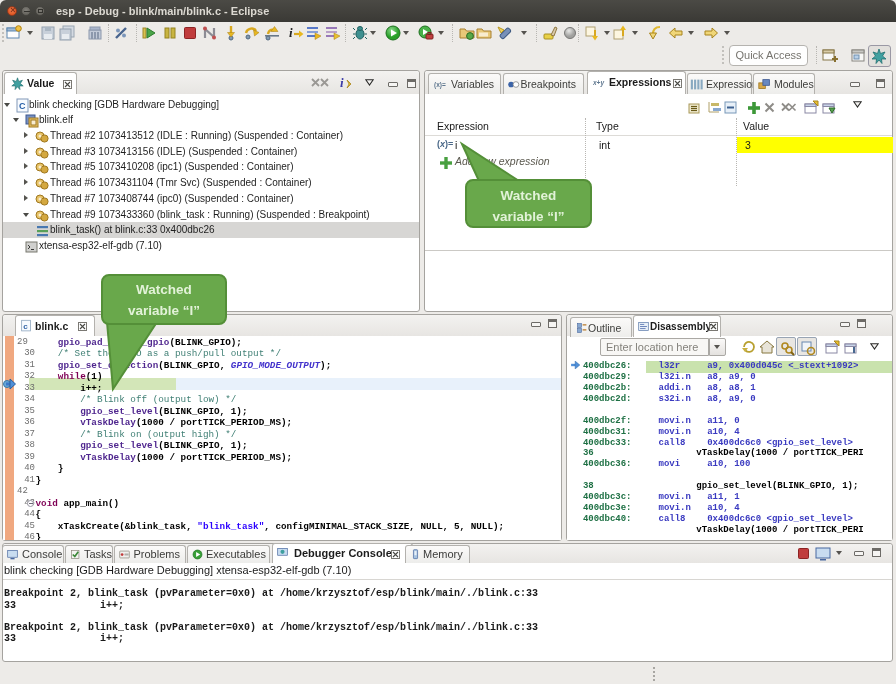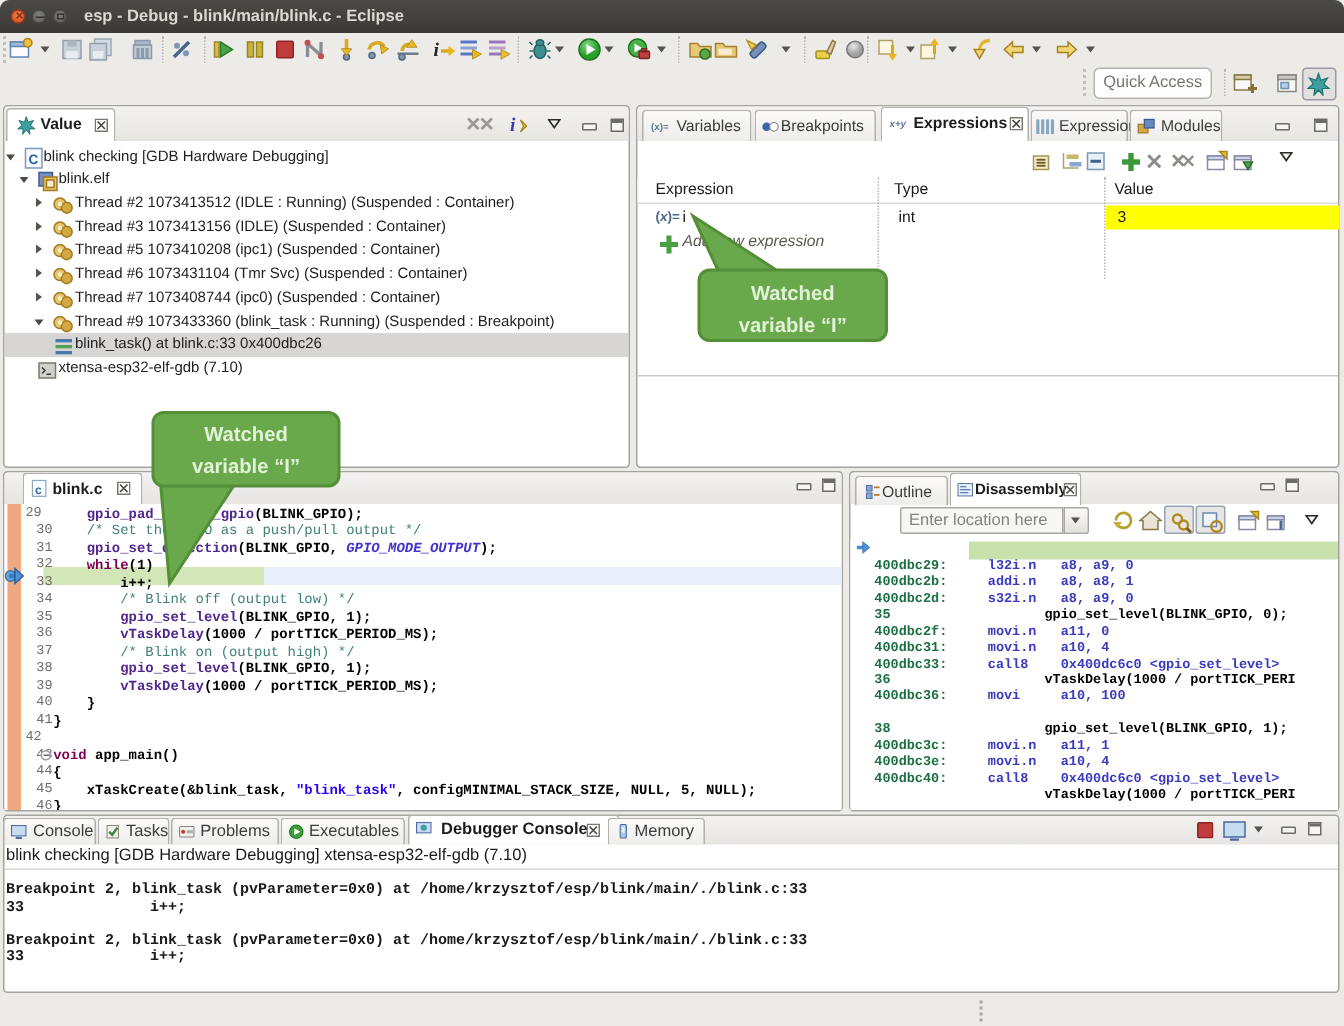--- a/index.html
+++ b/index.html
@@ -618,24 +618,24 @@
     </svg>
   </div>
 <div class="abs" style="left:567px;top:359px;width:325px;height:181px;background:#fff;overflow:hidden;">
 <div class="abs" style="left:79px;top:2px;width:246px;height:11.5px;background:#c9e2ad;"></div>
 <div class="abs" style="left:4px;top:1.5px;">
       <svg width="9" height="8" viewBox="0 0 11 10">
         <rect x="0" y="3.5" width="6" height="3" fill="#5090d8"></rect>
         <polygon points="5,0 11,5 5,10" fill="#5090d8" stroke="#2860a0" stroke-width="0.5"></polygon>
       </svg>
     </div>
+<div class="abs mono" style="left:10.5px;top:2.0px;height:10.93px;line-height:10.93px;font-size:9px;font-weight:bold;"><span style="color:#1e7044;"> 400dbc26:</span><span style="color:#3a3ac0;">     l32r     a9, 0x400d045c &lt;_stext+1092&gt;</span></div>
 <div class="abs mono" style="left:10.5px;top:12.9px;height:10.93px;line-height:10.93px;font-size:9px;font-weight:bold;text-align:right;"><span style="color:#1e7044;"> 400dbc29:</span><span style="color:#3a3ac0;">     l32i.n   a8, a9, 0</span></div>
 <div class="abs mono" style="left:10.5px;top:23.9px;height:10.93px;line-height:10.93px;font-size:9px;font-weight:bold;"><span style="color:#1e7044;"> 400dbc2b:</span><span style="color:#3a3ac0;">     addi.n   a8, a8, 1</span></div>
 <div class="abs mono" style="left:10.5px;top:34.8px;height:10.93px;line-height:10.93px;font-size:9px;font-weight:bold;"><span style="color:#1e7044;"> 400dbc2d:</span><span style="color:#3a3ac0;">     s32i.n   a8, a9, 0</span></div>
-<div class="abs mono" style="left:10.5px;top:45.7px;height:10.93px;line-height:10.93px;font-size:9px;font-weight:bold;"><span style="color:#1e7044;"> 35</span><span style="color:#000;">                   gpio_set_level(BLINK_GPIO, 0);</span></div>
 <div class="abs mono" style="left:10.5px;top:56.6px;height:10.93px;line-height:10.93px;font-size:9px;font-weight:bold;"><span style="color:#1e7044;"> 400dbc2f:</span><span style="color:#3a3ac0;">     movi.n   a11, 0</span></div>
 <div class="abs mono" style="left:10.5px;top:67.6px;height:10.93px;line-height:10.93px;font-size:9px;font-weight:bold;"><span style="color:#1e7044;"> 400dbc31:</span><span style="color:#3a3ac0;">     movi.n   a10, 4</span></div>
 <div class="abs mono" style="left:10.5px;top:78.5px;height:10.93px;line-height:10.93px;font-size:9px;font-weight:bold;"><span style="color:#1e7044;"> 400dbc33:</span><span style="color:#3a3ac0;">     call8    0x400dc6c0 &lt;gpio_set_level&gt;</span></div>
 <div class="abs mono" style="left:10.5px;top:89.4px;height:10.93px;line-height:10.93px;font-size:9px;font-weight:bold;"><span style="color:#1e7044;"> 36</span><span style="color:#000;">                   vTaskDelay(1000 / portTICK_PERI</span></div>
 <div class="abs mono" style="left:10.5px;top:100.4px;height:10.93px;line-height:10.93px;font-size:9px;font-weight:bold;"><span style="color:#1e7044;"> 400dbc36:</span><span style="color:#3a3ac0;">     movi     a10, 100</span></div>
 <div class="abs mono" style="left:10.5px;top:122.2px;height:10.93px;line-height:10.93px;font-size:9px;font-weight:bold;"><span style="color:#1e7044;"> 38</span><span style="color:#000;">                   gpio_set_level(BLINK_GPIO, 1);</span></div>
 <div class="abs mono" style="left:10.5px;top:133.2px;height:10.93px;line-height:10.93px;font-size:9px;font-weight:bold;"><span style="color:#1e7044;"> 400dbc3c:</span><span style="color:#3a3ac0;">     movi.n   a11, 1</span></div>
 <div class="abs mono" style="left:10.5px;top:144.1px;height:10.93px;line-height:10.93px;font-size:9px;font-weight:bold;"><span style="color:#1e7044;"> 400dbc3e:</span><span style="color:#3a3ac0;">     movi.n   a10, 4</span></div>
 <div class="abs mono" style="left:10.5px;top:155.0px;height:10.93px;line-height:10.93px;font-size:9px;font-weight:bold;"><span style="color:#1e7044;"> 400dbc40:</span><span style="color:#3a3ac0;">     call8    0x400dc6c0 &lt;gpio_set_level&gt;</span></div>
 <div class="abs mono" style="left:10.5px;top:165.9px;height:10.93px;line-height:10.93px;font-size:9px;font-weight:bold;"><span style="color:#1e7044;"></span><span style="color:#000;">                      vTaskDelay(1000 / portTICK_PERI</span></div>

